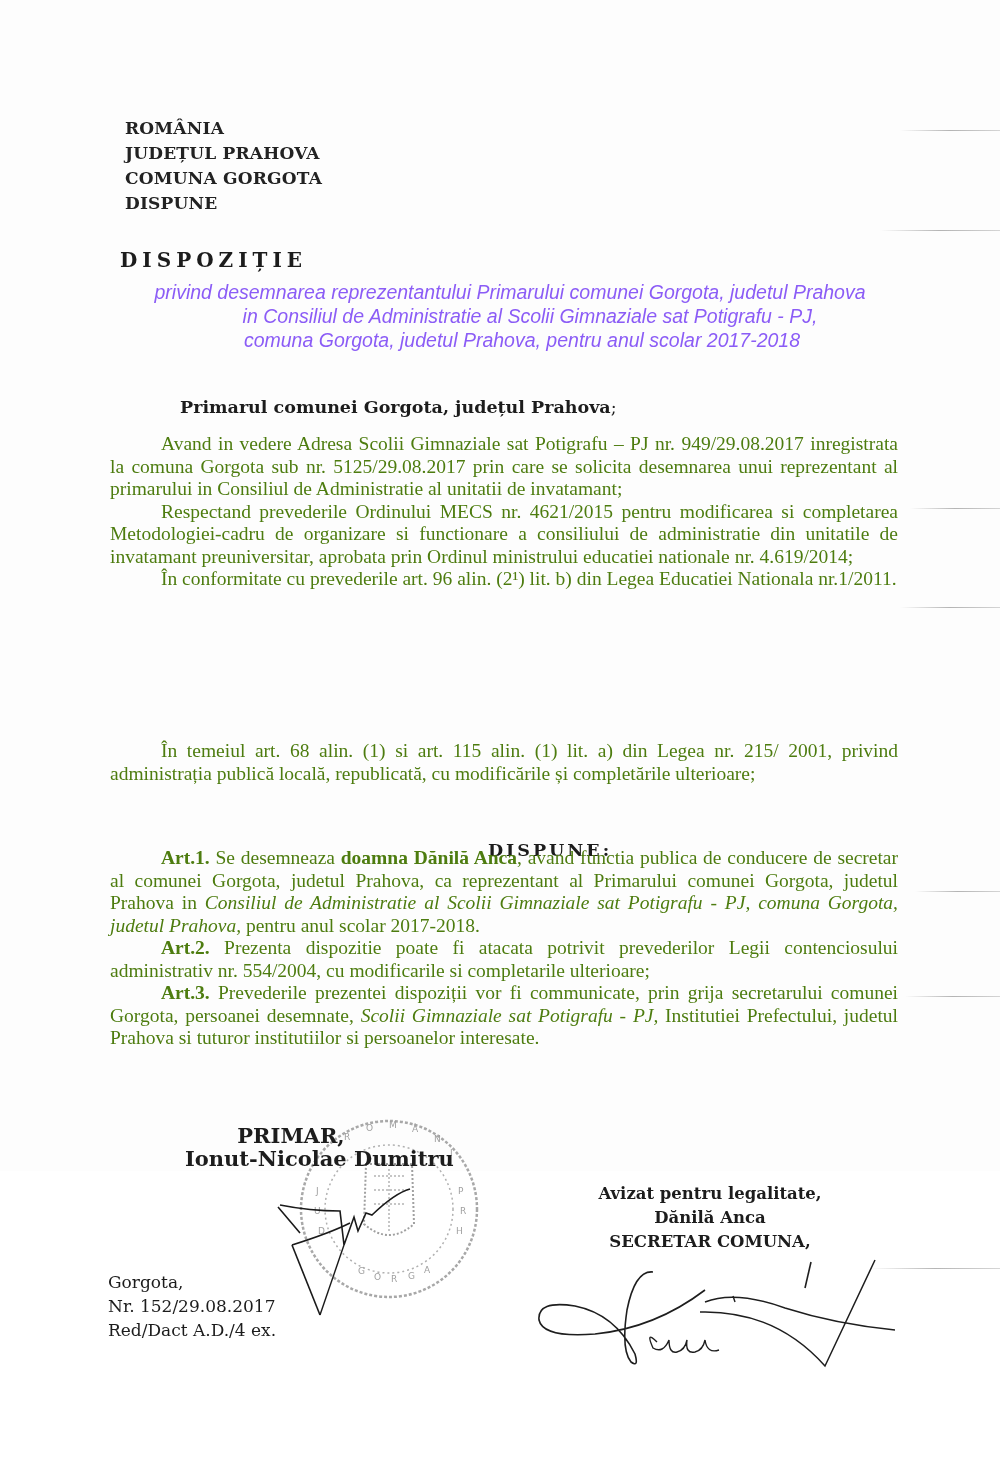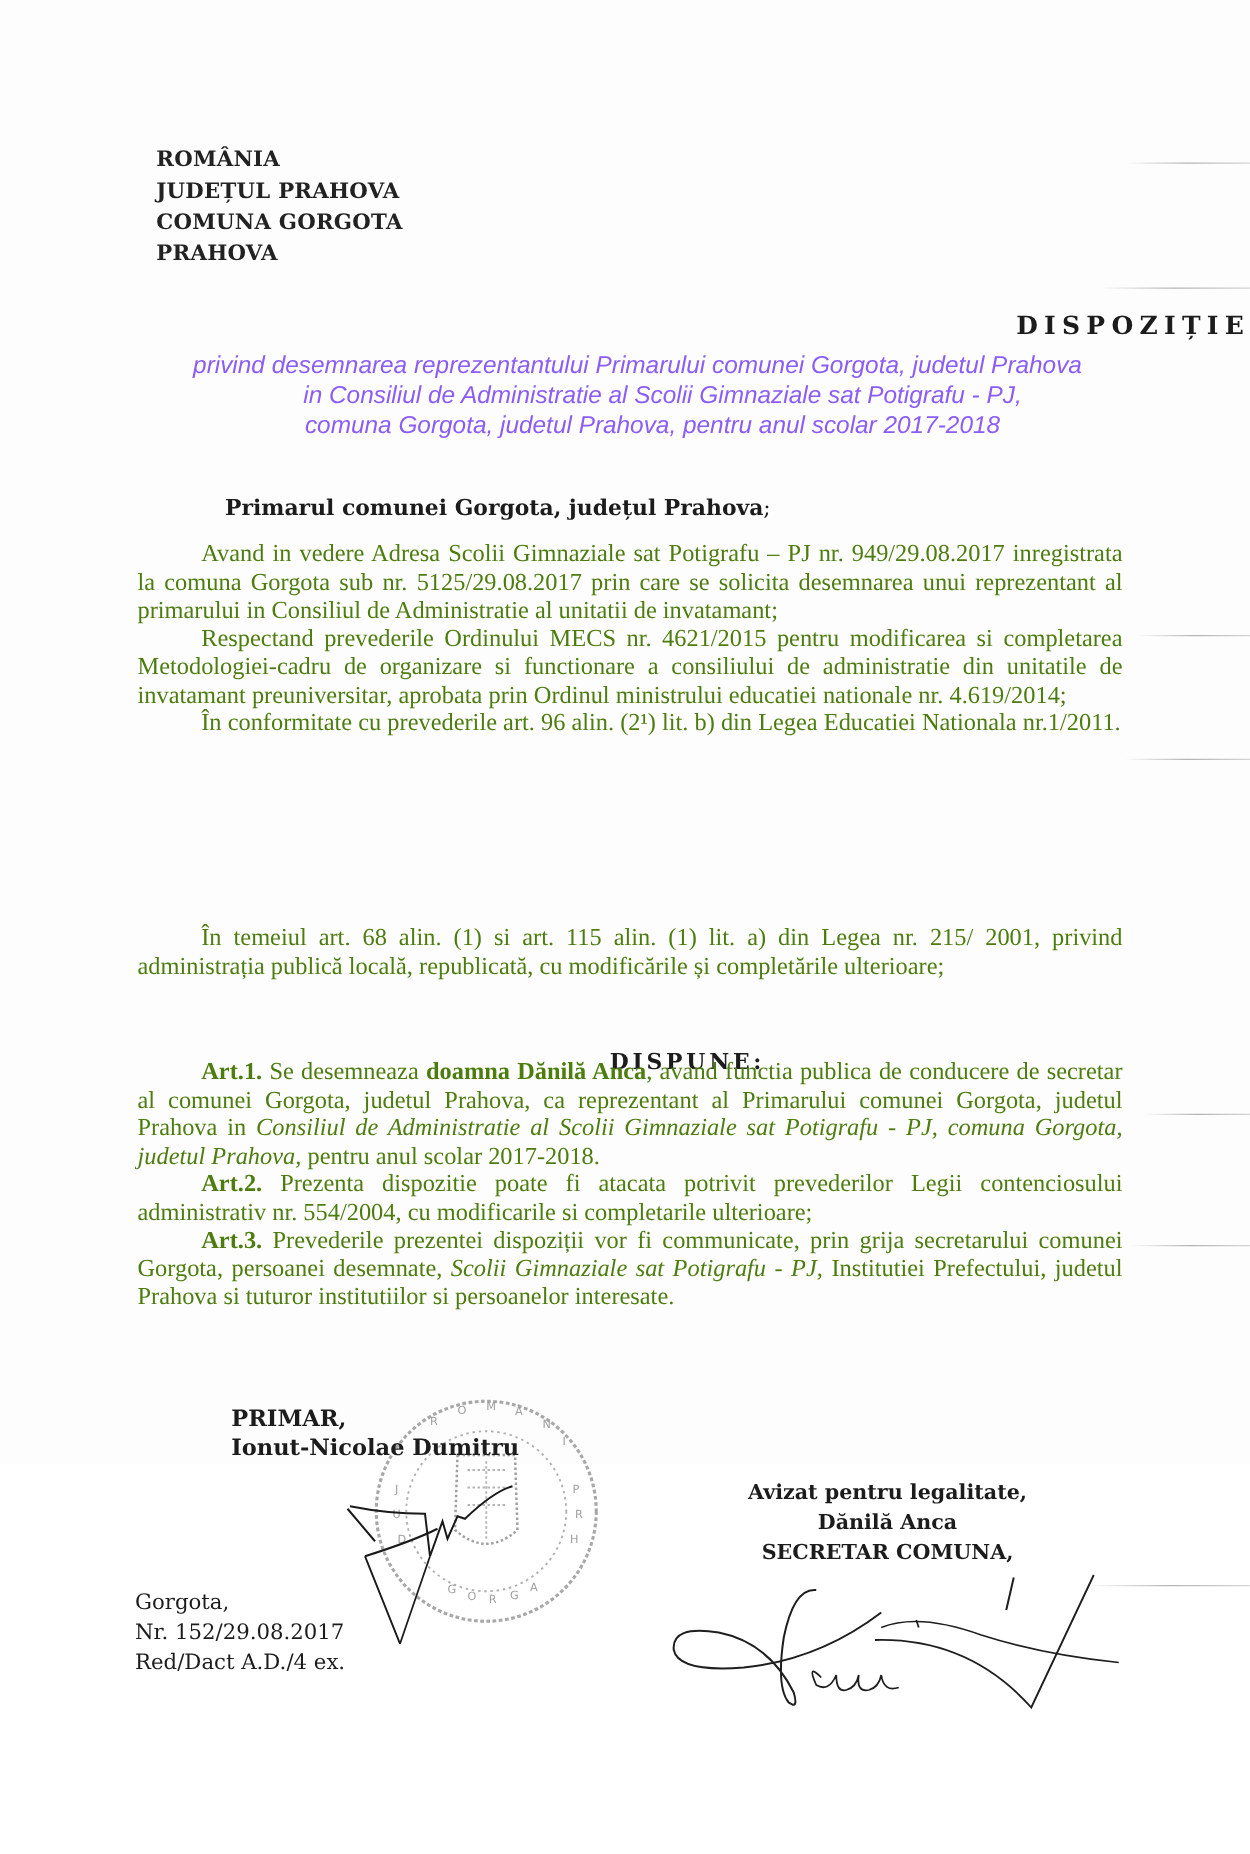--- a/index.html
+++ b/index.html
@@ -2,35 +2,35 @@
 <html><head>
   <meta charset="utf-8">
   <style>
     html, body { margin: 0; padding: 0; background: #ffffff; }
     body { width: 1000px; height: 1483px; position: relative; overflow: hidden; color: #1c1c1c; }
     .page { position: absolute; left: 0; top: 0; width: 1000px; height: 1171px; background: #fdfdfd; }
 
     .header { position: absolute; left: 125px; top: 116px; font-family: "DejaVu Serif", serif; font-weight: bold; font-size: 17px; line-height: 25px; letter-spacing: 0.2px; color: #222; }
     .header div { white-space: nowrap; }
 
-    .title { position: absolute; left: 0; width: 1000px; top: 248px; text-align: right; font-family: "DejaVu Serif", serif; font-weight: bold; font-size: 20px; letter-spacing: 5px; padding-left: 120px; box-sizing: border-box; }
+    .title { position: absolute; left: 0; width: 1000px; top: 248px; text-align: left; font-family: "DejaVu Serif", serif; font-weight: bold; font-size: 20px; letter-spacing: 5px; padding-left: 120px; box-sizing: border-box; }
     .subtitle { position: absolute; left: 140px; width: 740px; top: 280px; text-align: center; font-family: Liberation Sans, sans-serif; font-style: italic; font-size: 19.5px; line-height: 24px; color: #8b5cf6; }
     .subtitle div { white-space: nowrap; }
 
     .body-text { position: absolute; left: 110px; width: 788px; font-family: "Liberation Serif", serif; font-size: 19.5px; line-height: 22.5px; color: #4d7c0f; text-align: justify; }
     .body-text p { margin: 0; text-indent: 51px; }
     .lead { position: absolute; left: 180px; top: 397px; font-family: "DejaVu Serif", serif; font-weight: bold; font-size: 17.5px; white-space: nowrap; }
     .lead .semi { font-weight: normal; }
 
     .dispune { position: absolute; left: 0; width: 1000px; top: 840px; text-align: center; padding-left: 100px; box-sizing: border-box; font-family: "DejaVu Serif", serif; font-weight: bold; font-size: 17.5px; letter-spacing: 3px; }
 
     .art b { font-weight: bold; }
     .art i { font-style: italic; }
 
-    .sig-left { position: absolute; left: 185px; top: 1124px; text-align: left; width: 212px; font-family: "DejaVu Serif", serif; font-weight: bold; font-size: 18px; line-height: 23px; white-space: nowrap; }
+    .sig-left { position: absolute; left: 185px; top: 1124px; text-align: center; width: 212px; font-family: "DejaVu Serif", serif; font-weight: bold; font-size: 21px; line-height: 23px; white-space: nowrap; }
     .footer-left { position: absolute; left: 108px; top: 1270px; font-family: "DejaVu Serif", serif; font-size: 17px; line-height: 24px; white-space: nowrap; }
     .sig-right { position: absolute; left: 560px; top: 1182px; width: 300px; text-align: center; font-family: "DejaVu Serif", serif; font-weight: bold; font-size: 16.5px; line-height: 24px; white-space: nowrap; }
 
     .stamp { position: absolute; left: 296px; top: 1114px; width: 186px; height: 190px; }
     .sign1 { position: absolute; left: 270px; top: 1175px; width: 150px; height: 150px; }
     .sign2 { position: absolute; left: 535px; top: 1250px; width: 370px; height: 120px; }
 
     .scanline { position: absolute; height: 1px; background: linear-gradient(to right, rgba(120,120,120,0), rgba(120,120,120,0.55), rgba(120,120,120,0.3)); }
   </style>
 </head>
@@ -43,21 +43,21 @@
   <div class="scanline" style="left:910px; top:508px; width:90px;"></div>
   <div class="scanline" style="left:900px; top:607px; width:100px;"></div>
   <div class="scanline" style="left:915px; top:891px; width:85px;"></div>
   <div class="scanline" style="left:905px; top:996px; width:95px;"></div>
   <div class="scanline" style="left:870px; top:1268px; width:130px;"></div>
 
   <div class="header">
     <div>ROMÂNIA</div>
     <div>JUDEȚUL PRAHOVA</div>
     <div>COMUNA GORGOTA</div>
-    <div>PRAHOVA</div>
+    <div>DISPUNE</div>
   </div>
 
   <div class="title">DISPOZIȚIE</div>
 
   <div class="subtitle">
     <div>privind desemnarea reprezentantului Primarului comunei Gorgota, judetul Prahova</div>
     <div style="padding-left:40px;">in Consiliul de Administratie al Scolii Gimnaziale sat  Potigrafu - PJ,</div>
     <div style="padding-left:24px;">comuna Gorgota, judetul Prahova, pentru anul scolar 2017-2018</div>
   </div>
 

